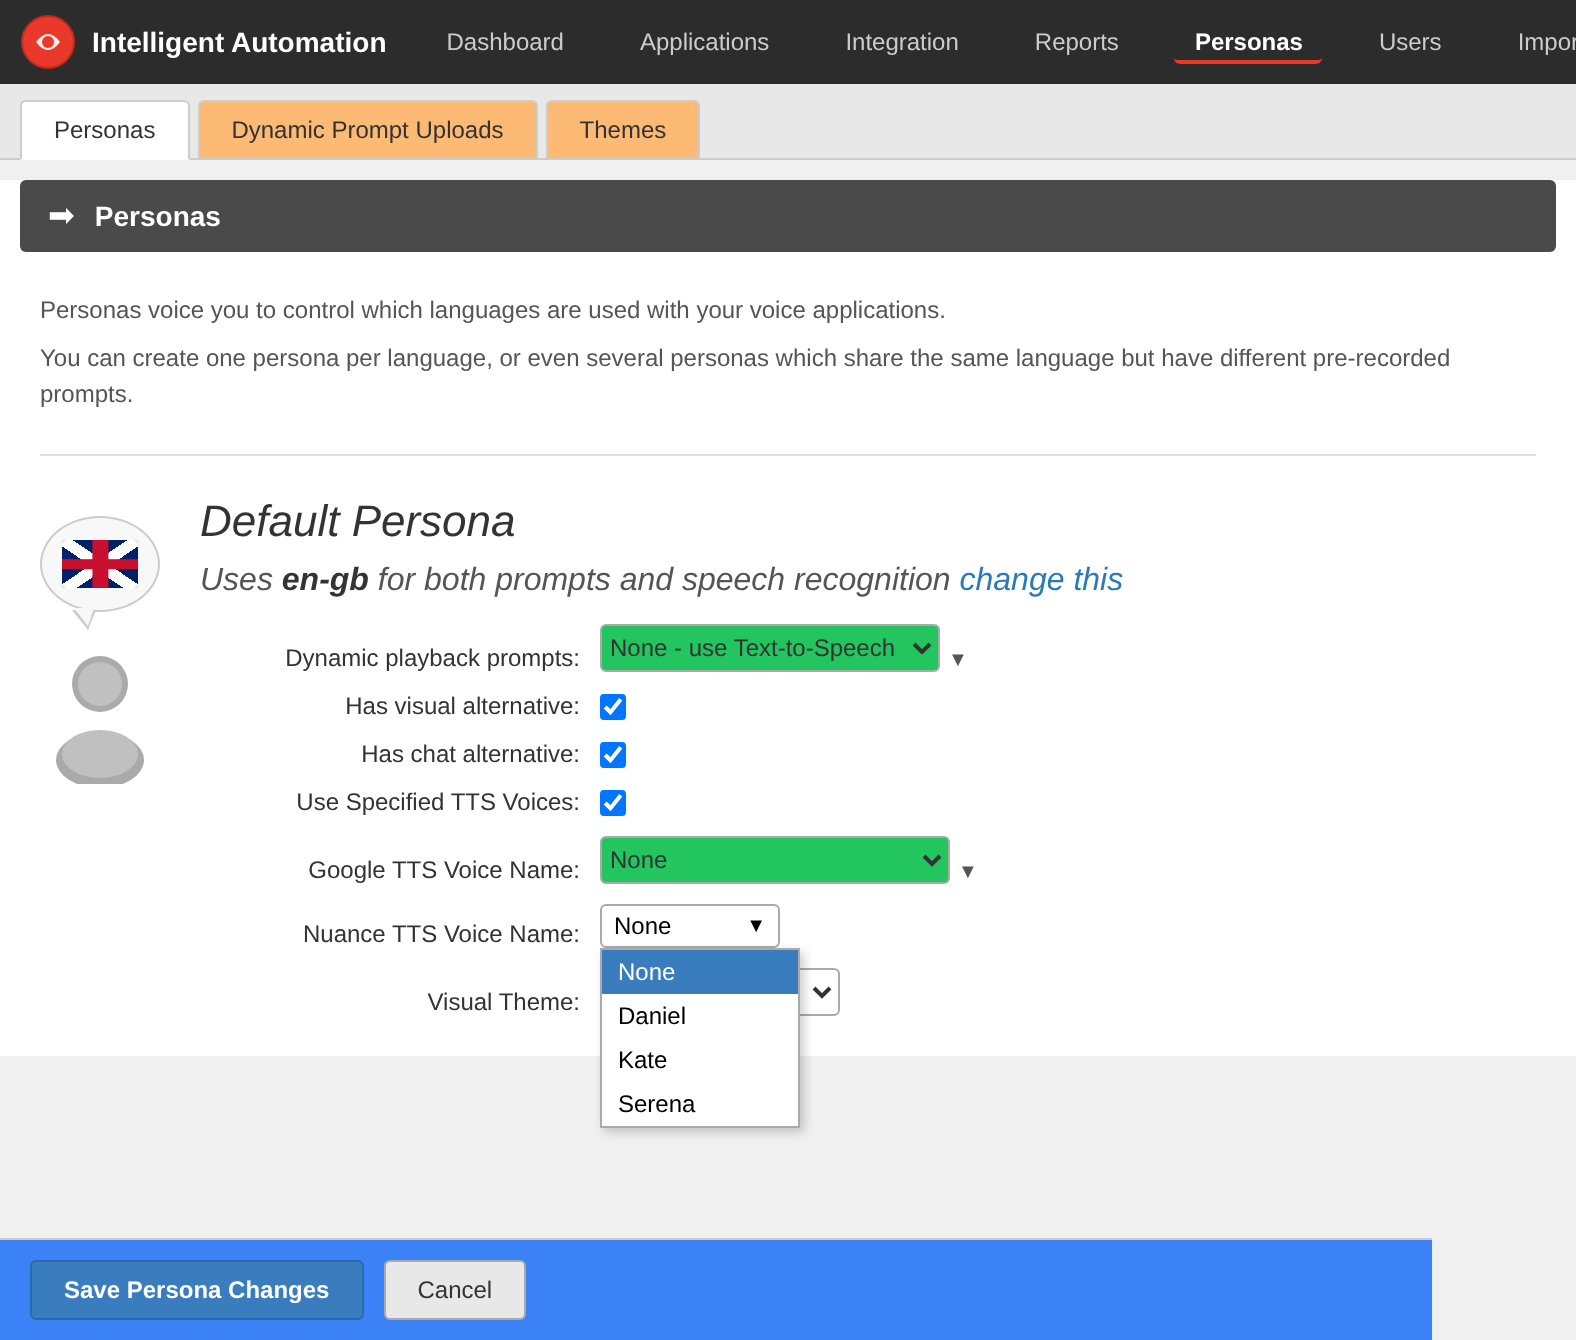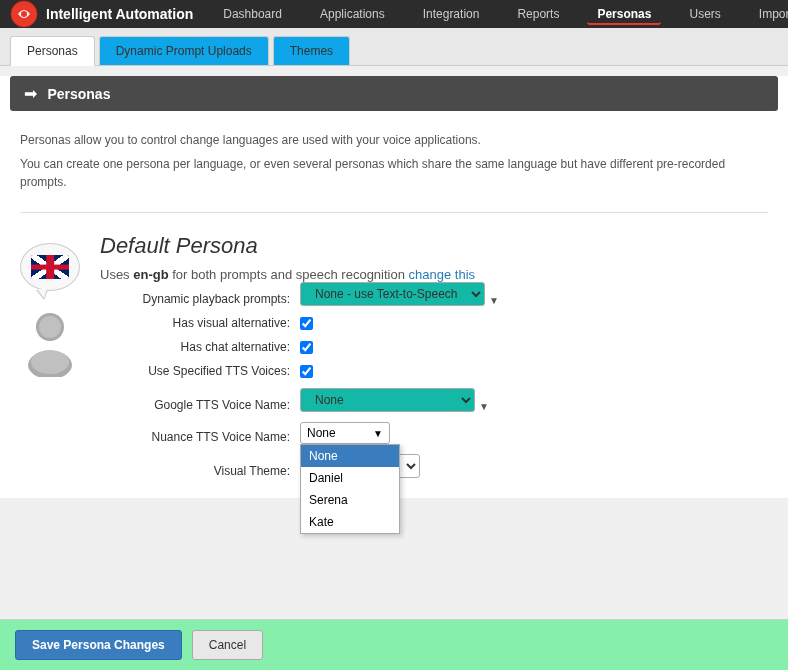--- a/index.html
+++ b/index.html
@@ -3,21 +3,21 @@
   <meta charset="utf-8">
   <style>
     * { box-sizing: border-box; margin: 0; padding: 0; }
     body { font-family: Arial, Helvetica, sans-serif; font-size: 13px; background: #f0f0f0; width: 788px; height: 670px; overflow: hidden; }
 
     
     .top-nav {
       background: #2c2c2c;
       display: flex;
       align-items: center;
-      height: 28px;
+      height: 42px;
       padding: 0 10px;
     }
     .logo-area {
       display: flex;
       align-items: center;
       margin-right: 20px;
     }
     .logo-icon {
       width: 28px;
       height: 28px;
@@ -57,21 +57,21 @@
       align-items: flex-end;
       padding: 8px 10px 0 10px;
       border-bottom: 1px solid #cccccc;
     }
     .tab {
       padding: 7px 16px;
       font-size: 12px;
       cursor: pointer;
       border: 1px solid #cccccc;
       border-bottom: none;
-      background: #0ea5e9;
+      background: #fdba74;
       color: #333;
       border-radius: 3px 3px 0 0;
       margin-right: 4px;
     }
     .tab.active {
       background: #ffffff;
       color: #333;
       border-bottom: 1px solid #ffffff;
       margin-bottom: -1px;
     }
@@ -186,23 +186,24 @@
     .persona-details {
       flex: 1;
     }
     .persona-title {
       font-size: 22px;
       font-style: italic;
       color: #333;
       margin-bottom: 8px;
     }
     .persona-subtitle {
-      font-size: 13px;
+      font-size: 16px;
       color: #555;
-      margin-bottom: 0;
+      margin-bottom: 12px;
+      font-style: italic;
     }
     .persona-subtitle strong {
       font-weight: bold;
       color: #333;
     }
     .persona-subtitle a {
       color: #2a7ab8;
       text-decoration: none;
     }
 
@@ -213,24 +214,24 @@
     }
     .form-label {
       font-size: 12px;
       color: #333;
       min-width: 200px;
       text-align: right;
       padding-right: 10px;
     }
     .form-control-select {
       font-size: 12px;
-      padding: 3px 10px;
-      border: 1px solid #aaa;
-      border-radius: 3px;
-      background: #14b8a6;
+      padding: 3px 0;
+      border: 1px solid #aaa;
+      border-radius: 3px;
+      background: #22c55e;
       min-width: 170px;
       color: #333;
     }
     .checkbox-input {
       cursor: pointer;
     }
 
     
     .dropdown-wrapper {
       position: relative;
@@ -275,22 +276,22 @@
       border-radius: 3px;
       cursor: pointer;
       color: #333;
     }
 
     
     .bottom-bar {
       position: fixed;
       bottom: 0;
       left: 0;
-      width: 788px;
-      background: #86efac;
+      width: 716px;
+      background: #3b82f6;
       border-top: 1px solid #cccccc;
       padding: 10px 15px;
       display: flex;
       gap: 10px;
       align-items: center;
     }
     .btn-primary {
       padding: 7px 16px;
       background: #3a7dbf;
       color: #fff;
@@ -353,21 +354,21 @@
 <div class="main-content">
 
   
   <div class="section-header">
     <span class="section-header-icon">➡</span>
     <span class="section-header-title">Personas</span>
   </div>
 
   
   <div class="info-area">
-    <p class="info-text">Personas allow you to control change languages are used with your voice applications.</p>
+    <p class="info-text">Personas voice you to control which languages are used with your voice applications.</p>
     <p class="info-text">You can create one persona per language, or even several personas which share the same language but have different pre-recorded prompts.</p>
   </div>
 
   <hr class="divider">
 
   
   <div class="persona-card">
 
     <div class="persona-avatar">
       <div class="speech-bubble">
@@ -427,22 +428,22 @@
       <div class="form-row" style="position:relative;">
         <span class="form-label">Nuance TTS Voice Name:</span>
         <div class="dropdown-wrapper">
           <div class="dropdown-trigger" style="min-width:90px;">
             <span>None</span>
             <span style="font-size:10px; margin-left:6px;">▼</span>
           </div>
           <div class="dropdown-list">
             <div class="option selected">None</div>
             <div class="option">Daniel</div>
+            <div class="option">Kate</div>
             <div class="option">Serena</div>
-            <div class="option">Kate</div>
           </div>
         </div>
       </div>
 
       <div class="form-row">
         <span class="form-label">Visual Theme:</span>
         <select class="genesys-blue-select">
           <option>Genesys Blue</option>
         </select>
       </div>

